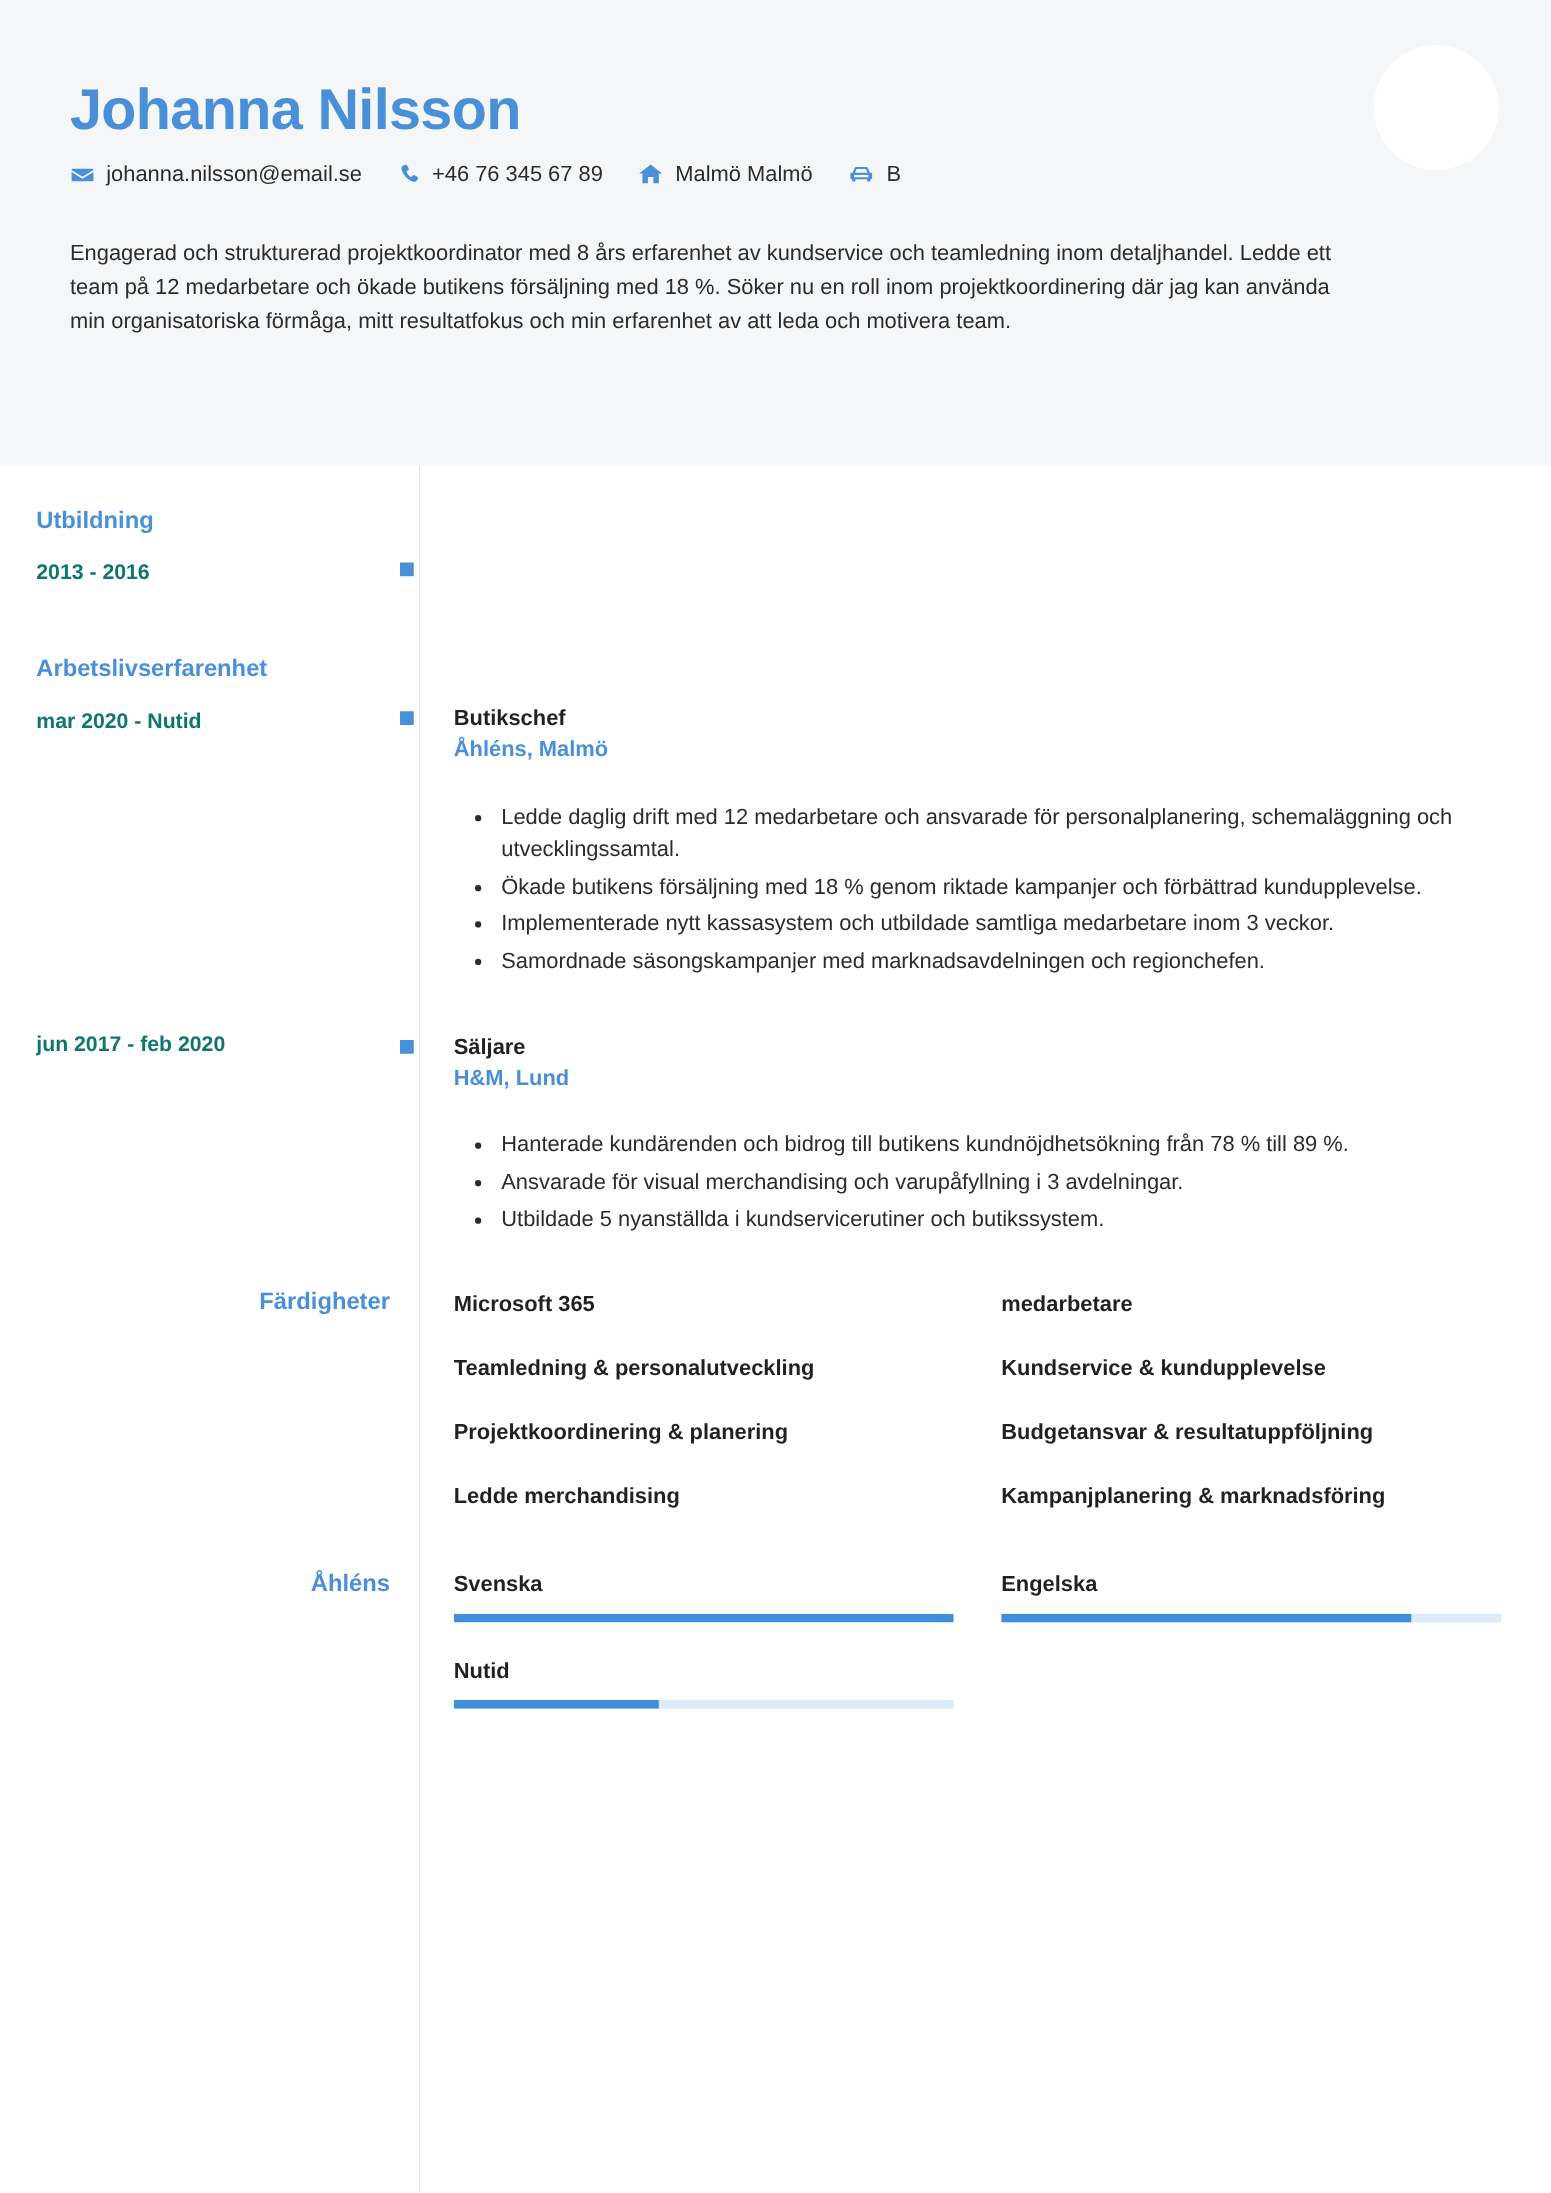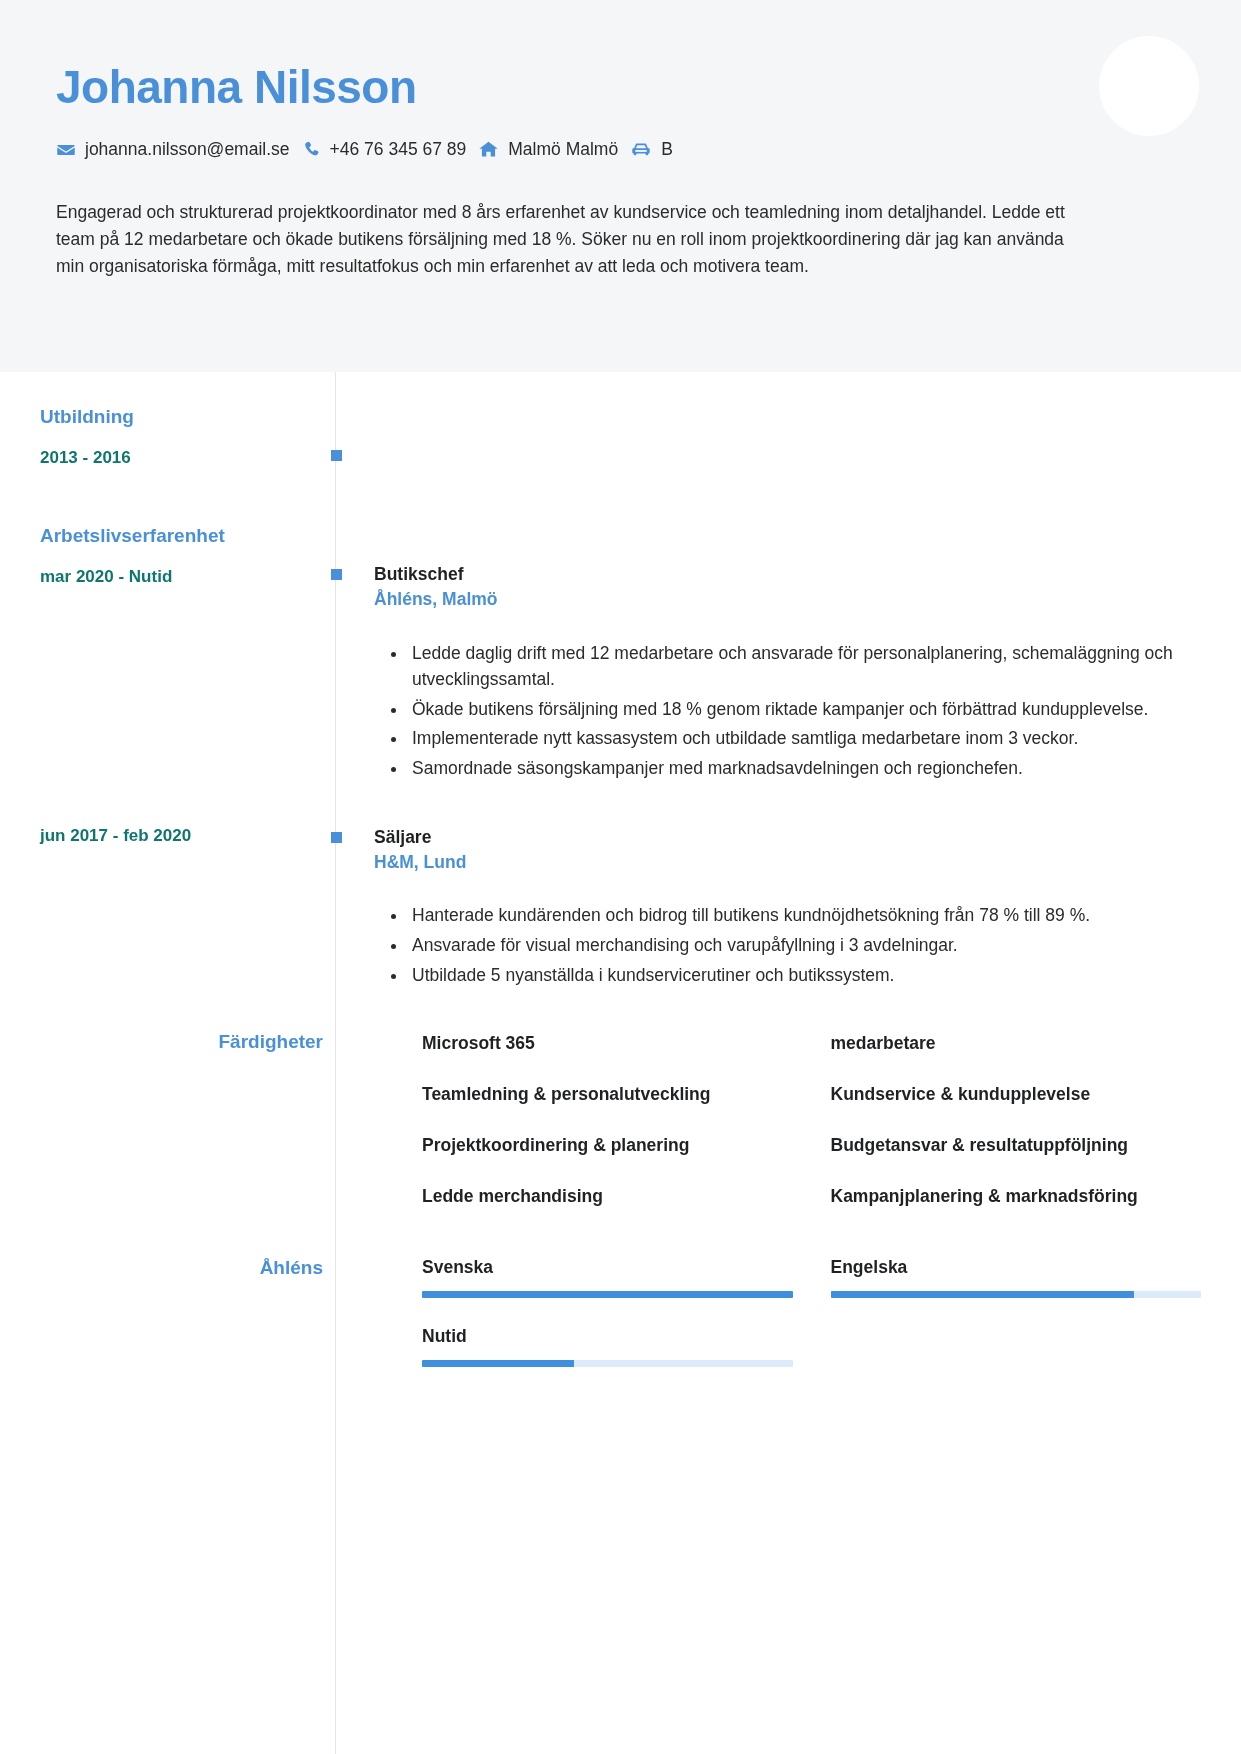--- a/index.html
+++ b/index.html
@@ -37,22 +37,22 @@
     right: 42px;
     width: 100px;
     height: 100px;
     border-radius: 50%;
     background: #ffffff;
   }
   .contact-row {
     display: flex;
     align-items: center;
     flex-wrap: wrap;
-    gap: 12px;
-    margin-top: 26px;
+    gap: 28px;
+    margin-top: 16px;
   }
   .contact-item {
     display: flex;
     align-items: center;
     gap: 9px;
     font-size: 17.5px;
     color: #2b2b2b;
     white-space: nowrap;
   }
   .contact-item .ic { display: flex; align-items: center; }
@@ -60,21 +60,21 @@
     margin-top: 38px;
     font-size: 17.5px;
     line-height: 1.55;
     color: #2b2b2b;
     max-width: 1030px;
   }
 
   
   .body-wrap {
     position: relative;
-    padding: 34px 40px 0 40px;
+    padding: 34px 40px 0 29px;
   }
   .divider {
     position: absolute;
     left: 335px;
     top: 0;
     bottom: -1260px;
     width: 1px;
     background: #e3e5e7;
   }
   .section {
@@ -139,21 +139,20 @@
     line-height: 1.52;
     color: #2b2b2b;
     margin-bottom: 3px;
     padding-left: 4px;
   }
 
   
   .two-col {
     display: flex;
     gap: 38px;
-    margin-left: 48px;
   }
   .two-col .c { flex: 1 1 0; }
   .skill {
     font-size: 17.5px;
     font-weight: bold;
     color: #1f2124;
     line-height: 1.42;
     margin-bottom: 26px;
   }
   .lang-block { margin-bottom: 28px; }

